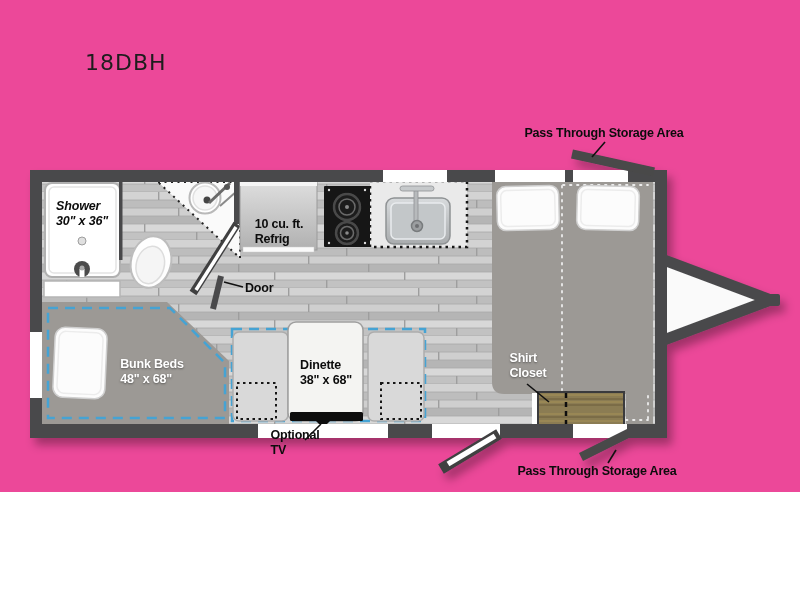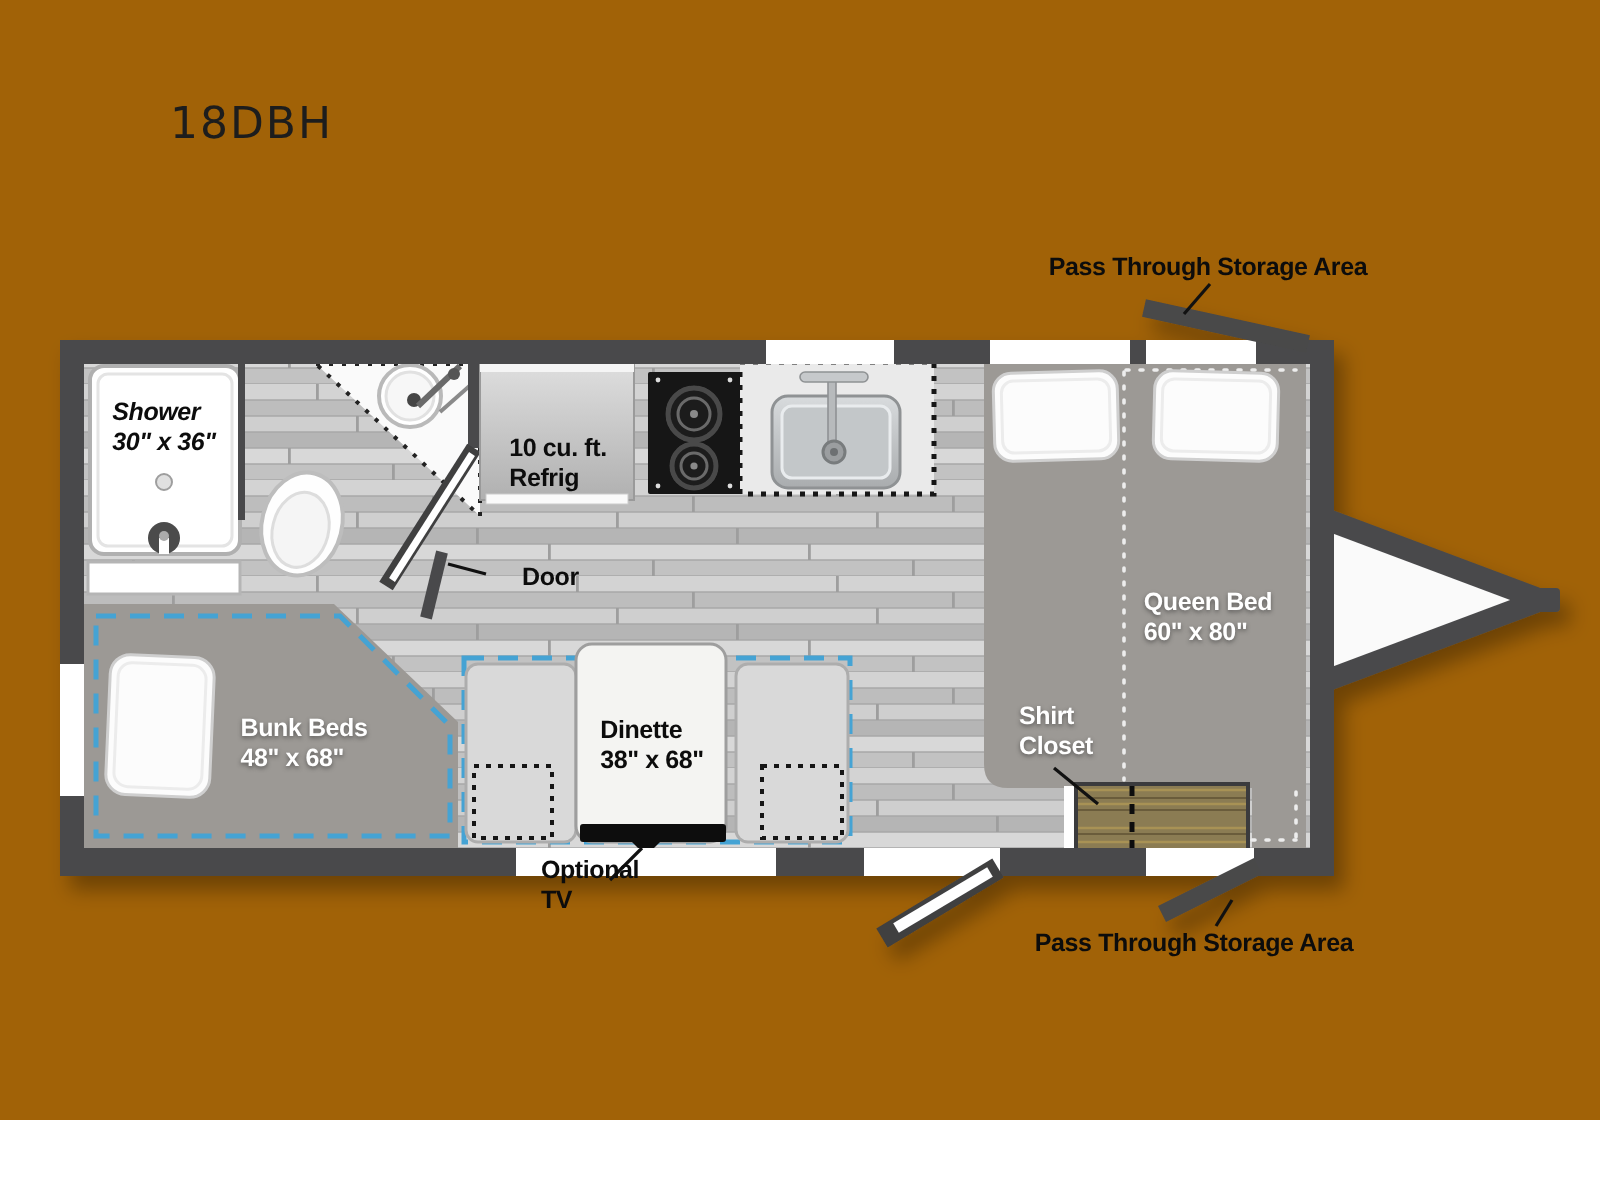--- a/index.html
+++ b/index.html
@@ -1,26 +1,26 @@
 <!DOCTYPE html>
 <html><head>
 <meta charset="utf-8">
 <style>
   html,body{margin:0;padding:0;background:#ffffff;}
-  .stage{position:relative;width:800px;height:560px;background:#a16207;overflow:hidden;
+  .stage{position:relative;width:800px;height:492px;background:#ec4899;overflow:hidden;
          font-family:"Liberation Sans",sans-serif;}
   .stage svg{position:absolute;left:0;top:0;}
   .title{position:absolute;left:85px;top:50px;font-family:"DejaVu Sans",sans-serif;
          font-size:22px;font-weight:400;color:#1d1d1d;letter-spacing:1px;}
   .lbl{position:absolute;font-weight:bold;font-size:12.5px;line-height:1.22;
        letter-spacing:-0.2px;color:#0c0c0c;
        transform:translate(-50%,-50%);white-space:nowrap;}
   .lbl span{display:block;}
   .lbl.white{color:#ffffff;text-shadow:0 1px 2px rgba(40,40,40,.55);}
-  .lbl.left{transform:translate(0,-50%);text-align:center;margin-left:16px;}
+  .lbl.left{transform:translate(0,-50%);text-align:center;}
 </style>
 </head>
 <body>
 
 <div class="stage">
 
 <svg width="800" height="600" viewBox="0 0 800 600">
   <defs>
     <pattern id="planks" width="130" height="48" patternUnits="userSpaceOnUse">
       <rect width="130" height="48" fill="#c6c6c6"></rect>
@@ -232,24 +232,20 @@
 
   <div class="lbl" style="left:279px;top:232px;">
     <span>10 cu. ft.</span>
       <span>Refrig</span>
   </div>
 
   <div class="lbl left" style="left:245px;top:289px;">
     <span>Door</span>
   </div>
 
-  <div class="lbl white" style="left:604px;top:309px;">
-    <span>Queen Bed</span>
-      <span>60" x 80"</span>
-  </div>
 
   <div class="lbl white" style="left:528px;top:366px;">
     <span>Shirt</span>
       <span>Closet</span>
   </div>
 
   <div class="lbl white" style="left:152px;top:372px;">
     <span>Bunk Beds</span>
       <span>48" x 68"</span>
   </div>

